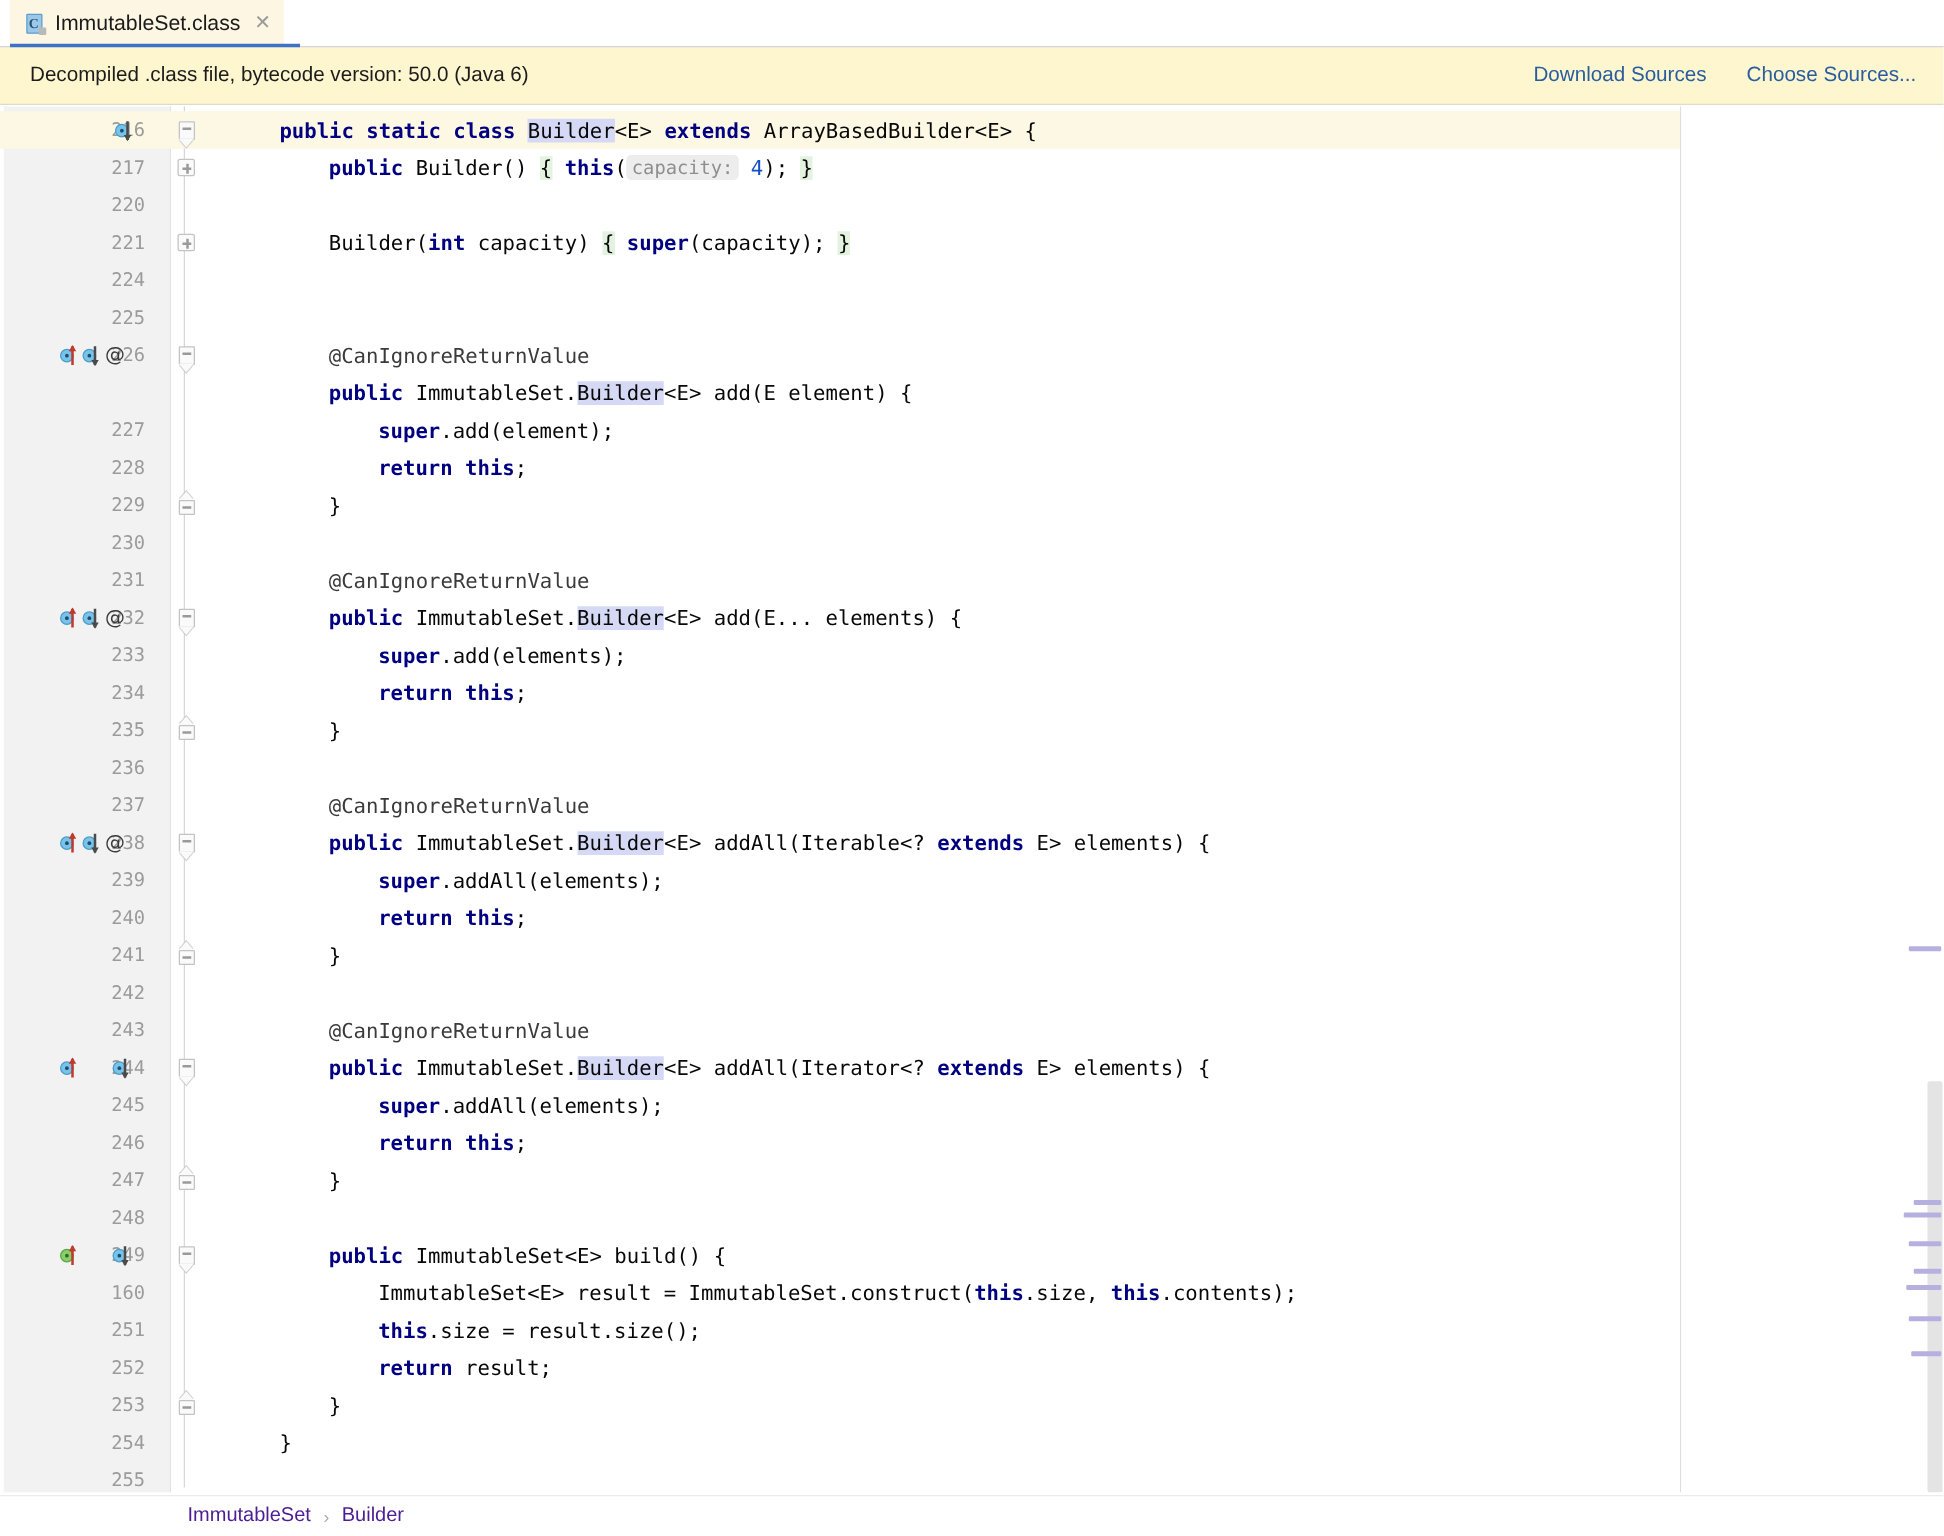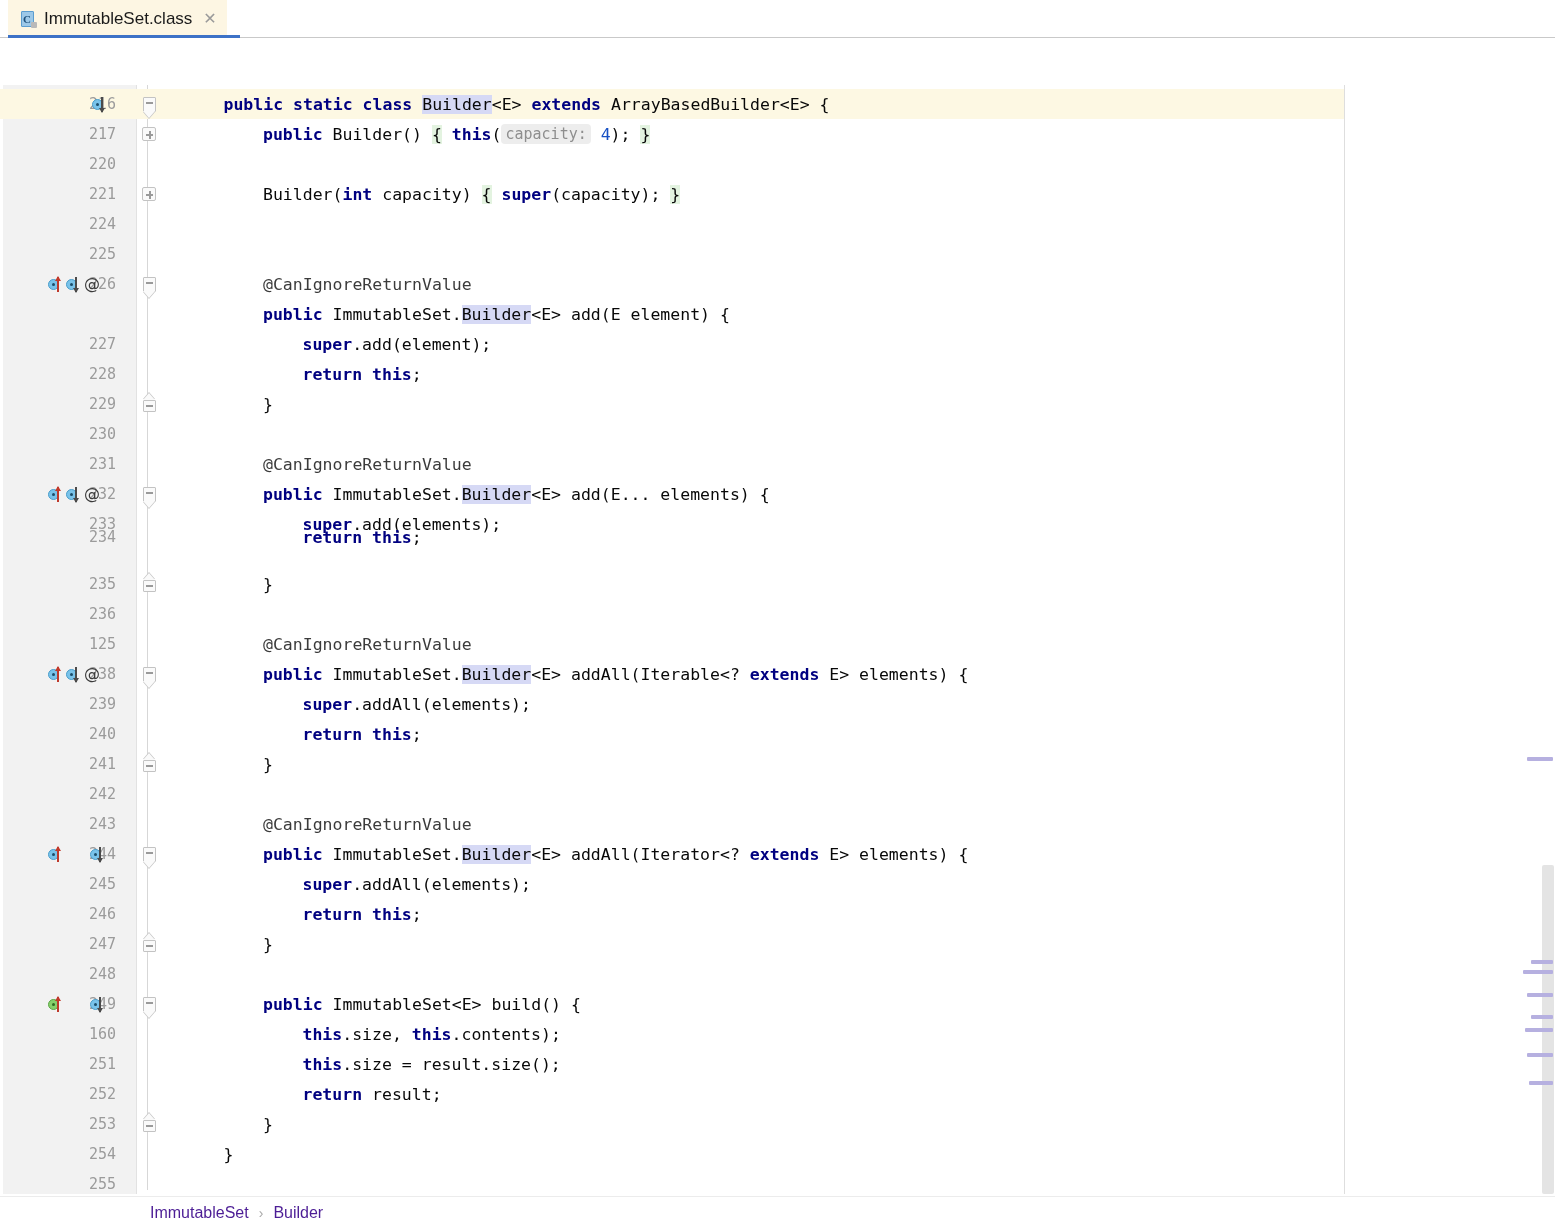--- a/index.html
+++ b/index.html
@@ -244,20 +244,27 @@
         <span class="sheet"></span>
           <span class="fold"></span>
           <span class="letter">C</span>
       </span>
       <span class="tab-label">ImmutableSet.class</span>
       <span class="tab-close">✕</span>
     </div>
     <div class="tab-underline"></div>
   </div>
 
+  <div class="banner">
+    <span class="banner-text">Decompiled .class file, bytecode version: 50.0 (Java 6)</span>
+    <span class="banner-links">
+      <span class="banner-link">Download Sources</span>
+      <span class="banner-link">Choose Sources...</span>
+    </span>
+  </div>
 
   <div class="editor">
     <div class="gutter"></div>
     <div class="gutter-left-edge"></div>
     <div class="foldstrip">
       <div class="fold-rail"></div>
     </div>
     <div class="rows" id="rows">
         <div class="row caret" style="top: 4px;">
           <div class="ln">216</div>
@@ -361,37 +368,37 @@
           </div>
           <div class="fg">
             <div class="shape start"></div>
           </div>
           <div class="code" style="left: 263px;"><span class="kw">public</span><span> ImmutableSet.</span><span class="hl">Builder</span><span>&lt;E&gt; add(E... elements) {</span></div>
         </div>
         <div class="row" style="top: 424px; padding-left: 24px;">
           <div class="ln">233</div>
           <div class="code" style="left: 302.5px;"><span class="kw">super</span><span>.add(elements);</span></div>
         </div>
-        <div class="row" style="top: 437px;">
+        <div class="row" style="top: 454px;">
           <div class="ln">234</div>
           <div class="code" style="left: 302.5px;"><span class="kw">return</span><span> </span><span class="kw">this</span><span>;</span></div>
         </div>
         <div class="row" style="top: 484px;">
           <div class="ln">235</div>
           <div class="fg">
             <div class="shape end"></div>
           </div>
           <div class="code" style="left: 263px;"><span>}</span></div>
         </div>
         <div class="row" style="top: 514px; padding-left: 40px;">
           <div class="ln">236</div>
           <div class="code" style="left: 184px;"></div>
         </div>
         <div class="row" style="top: 544px;">
-          <div class="ln">125</div>
+          <div class="ln">237</div>
           <div class="code" style="left: 263px;"><span class="ann">@CanIgnoreReturnValue</span></div>
         </div>
         <div class="row" style="top: 574px;">
           <div class="ln">238</div>
           <div class="gmark" style="left: 48px;">
             <span class="mi">
               <span class="dot"></span>
               <span class="arrow-up"></span>
             </span>
             <span class="mi">
@@ -478,21 +485,21 @@
               <span class="arrow-dn"></span>
             </span>
           </div>
           <div class="fg">
             <div class="shape start"></div>
           </div>
           <div class="code" style="left: 263px;"><span class="kw">public</span><span> ImmutableSet&lt;E&gt; build() {</span></div>
         </div>
         <div class="row" style="top: 934px;">
           <div class="ln">160</div>
-          <div class="code" style="left: 302.5px;"><span class="kw">this</span><span>.size, </span><span class="kw">this</span><span>.contents);</span></div>
+          <div class="code" style="left: 302.5px;"><span>ImmutableSet&lt;E&gt; result = ImmutableSet.construct(</span><span class="kw">this</span><span>.size, </span><span class="kw">this</span><span>.contents);</span></div>
         </div>
         <div class="row" style="top: 964px;">
           <div class="ln">251</div>
           <div class="code" style="left: 302.5px;"><span class="kw">this</span><span>.size = result.size();</span></div>
         </div>
         <div class="row" style="top: 994px;">
           <div class="ln">252</div>
           <div class="code" style="left: 302.5px;"><span class="kw">return</span><span> result;</span></div>
         </div>
         <div class="row" style="top: 1024px;">

